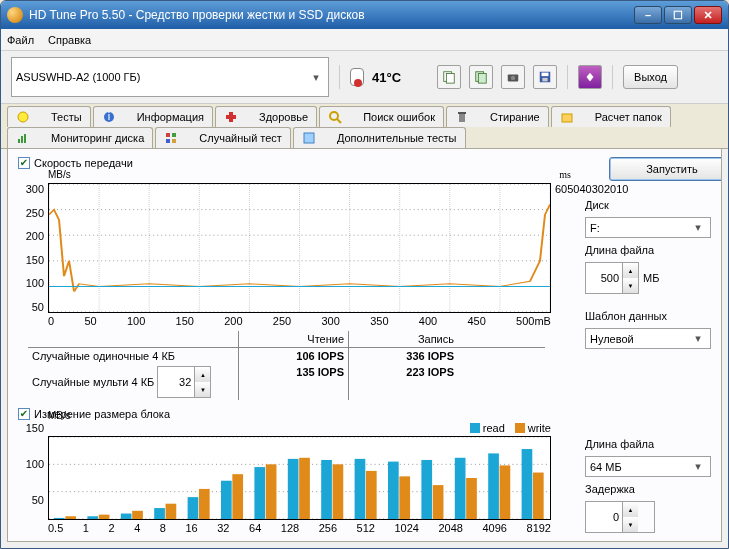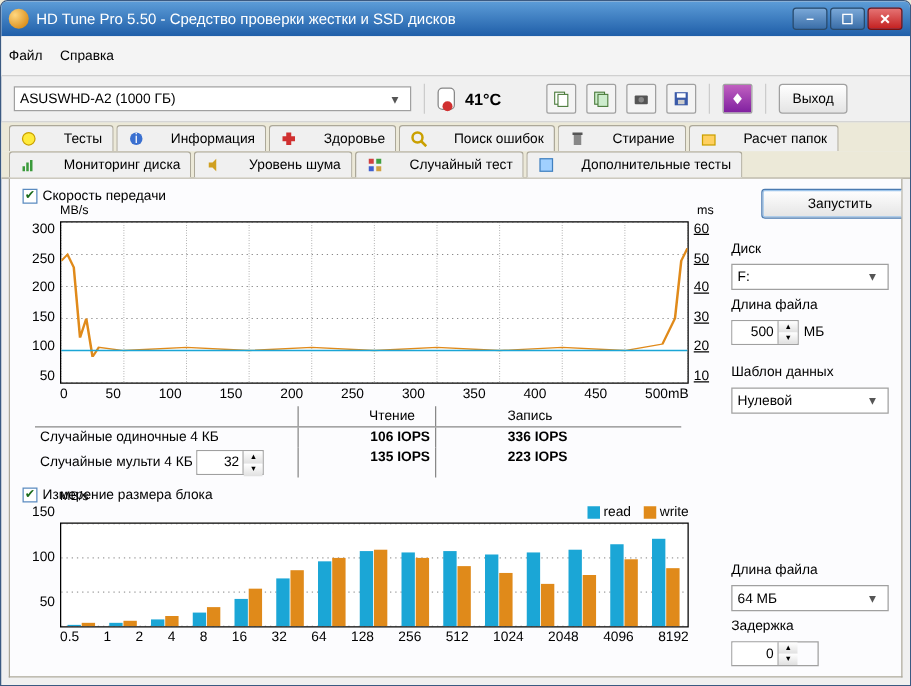--- a/index.html
+++ b/index.html
@@ -5,24 +5,24 @@
   * { box-sizing: border-box; margin: 0; padding: 0; font-family: Tahoma, sans-serif; font-size: 11px; }
   body { background: #ece9d8; }
   .window { width: 729px; height: 549px; border: 1px solid #3b5a82; border-radius: 6px 6px 0 0; overflow: hidden; background: #f0f0f0; display: flex; flex-direction: column; }
   .titlebar { height: 28px; background: linear-gradient(#5d9dd8,#1f5ea8); display: flex; align-items: center; padding: 0 6px; color: #fff; }
   .titlebar .tico { width: 16px; height: 16px; margin-right: 6px; background: radial-gradient(circle at 5px 5px,#ffd780,#d07a00); border-radius: 50%; }
   .titlebar .title { flex: 1; font-size: 12px; }
   .winbtns { display: flex; gap: 2px; }
   .winbtn { width: 28px; height: 18px; border-radius: 3px; display:flex;align-items:center;justify-content:center;color:#fff;font-weight:bold; }
   .winbtn.min,.winbtn.max{ background: linear-gradient(#7aa8d8,#3a6ea8); border:1px solid #2a4a6a;}
   .winbtn.close{ background: linear-gradient(#e57373,#c42020); border:1px solid #7a1010;}
-  .menubar { height: 32px; background: #f4f4f4; border-bottom: 1px solid #d0d0d0; display:flex; align-items:center; padding: 0 6px; }
+  .menubar { height: 22px; background: #f4f4f4; border-bottom: 1px solid #d0d0d0; display:flex; align-items:center; padding: 0 6px; }
   .menubar span { margin-right: 14px; text-decoration: underline; text-decoration-color: transparent; }
   .topbar { display:flex; align-items:center; padding: 6px 10px; gap:8px; border-bottom:1px solid #ccc; }
-  .dropdown { flex: 0 0 318px; height: 20px; border:1px solid #a0a0a0; background:#fff; display:flex;align-items:center;justify-content:space-between;padding:0 4px; }
+  .dropdown { flex: 0 0 318px; height: 40px; border:1px solid #a0a0a0; background:#fff; display:flex;align-items:center;justify-content:space-between;padding:0 4px; }
   .dropdown .arrow,.select .arrow{ width:16px;text-align:center;color:#555;}
   .therm { width:14px;height:18px;background:linear-gradient(#fff,#fff);border:1px solid #888;border-radius:4px;position:relative;}
   .therm::after{content:"";position:absolute;bottom:-2px;left:3px;width:8px;height:8px;background:#d03030;border-radius:50%;}
   .temp { font-weight:bold; font-size:13px; }
   .iconbtn { width:24px;height:24px;border:1px solid #a0a0a0;background:#f4f4f4;display:flex;align-items:center;justify-content:center;border-radius:2px;}
   .iconbtn svg{width:14px;height:14px;}
   .btn { height:24px;padding:0 10px;border:1px solid #a0a0a0;background:linear-gradient(#fff,#e4e4e4);border-radius:3px;display:flex;align-items:center;justify-content:center;}
   .btn.primary{border:1px solid #4a7ab0;box-shadow:0 0 0 1px #9cc4ea inset;}
   .divider{width:1px;height:24px;background:#ccc;margin:0 2px;}
   .tabs { display:flex; padding:2px 6px 0 6px; background:#ece9d8; border-bottom:none;}
@@ -31,33 +31,33 @@
   .tabico{width:14px;height:14px;}
   .tabrow2{ display:flex; padding:0 6px; background:#ece9d8; border-bottom:1px solid #aca899;}
   .content { flex:1; background:#fcfcfe; margin:0 6px 6px 6px; border:1px solid #aca899; border-top:none; padding:8px 10px; display:flex; gap:10px; overflow:hidden;}
   .leftcol{flex:1;display:flex;flex-direction:column;}
   .rightcol{flex:0 0 126px;display:flex;flex-direction:column;gap:6px;}
   .chk{display:flex;align-items:center;gap:4px;}
   .chkbox{width:12px;height:12px;border:1px solid #5a8ac0;background:#fff;display:flex;align-items:center;justify-content:center;color:#1a6a1a;font-size:10px;line-height:1;}
   .chartwrap{position:relative;margin-top:2px;}
   .chart1{height:130px;border:1px solid #000;background:#fff;position:relative;margin:0 24px 0 30px;}
   .yaxis{position:absolute;left:0;top:12px;height:130px;display:flex;flex-direction:column;justify-content:space-between;text-align:right;width:26px;font-size:10px;}
-  .yaxis2{position:absolute;right:0;top:12px;height:130px;display:flex;flex-direction:column;justify-content:space-between;width:20px;font-size:10px;text-decoration:underline;}
+  .yaxis2{position:absolute;right:0;top:12px;height:130px;display:flex;justify-content:space-between;width:20px;font-size:10px;}
   .xaxis{display:flex;justify-content:space-between;margin:2px 24px 0 30px;font-size:10px;}
   .axislbl{position:absolute;font-size:10px;}
   svg.plot{width:100%;height:100%;display:block;}
   .tbl{margin:4px 30px 0 10px;}
   .tbl .hdr{display:flex;border-bottom:1px solid #888;}
-  .tbl .hdr div{padding:2px 16px;}
+  .tbl .hdr div{padding:2px 4px;}
   .tbl .row{display:flex;}
   .tbl .row div{padding:2px 4px;}
   .c1{flex:0 0 210px;}
   .c2{flex:0 0 110px;text-align:right;border-left:1px solid #888;}
   .c3{flex:0 0 110px;text-align:right;border-left:1px solid #888;}
-  .spin{display:inline-flex;border:1px solid #a0a0a0;height:20px;}
+  .spin{display:inline-flex;border:1px solid #a0a0a0;height:32px;}
   .spin input{width:36px;border:none;text-align:right;padding:0 3px;font-size:11px;}
   .spin .ud{width:16px;display:flex;flex-direction:column;border-left:1px solid #a0a0a0;}
   .spin .ud div{flex:1;display:flex;align-items:center;justify-content:center;font-size:6px;background:linear-gradient(#fff,#e0e0e0);}
   .section2{margin-top:8px;}
   .legend{display:flex;gap:10px;justify-content:flex-end;margin:0 24px 2px 0;font-size:10px;}
   .legend span{display:flex;align-items:center;gap:3px;}
   .sw{width:10px;height:10px;}
   .chart2{height:84px;border:1px solid #000;background:#fff;position:relative;margin:0 24px 0 30px;}
   .yaxis3{position:absolute;left:0;top:0;height:84px;display:flex;flex-direction:column;justify-content:space-between;text-align:right;width:26px;font-size:10px;}
   .xaxis2{display:flex;justify-content:space-between;margin:2px 24px 0 30px;font-size:10px;}
@@ -176,26 +176,20 @@
     <div class="tab">
         <svg class="tabico" viewBox="0 0 14 14">
           <rect x="2" y="8" width="2" height="4" fill="#3a9a3a"></rect>
           <rect x="5" y="5" width="2" height="7" fill="#3a9a3a"></rect>
           <rect x="8" y="3" width="2" height="9" fill="#3a9a3a"></rect>
         </svg>
         <span>Мониторинг диска</span>
       </div>
     <div class="tab">
         <svg class="tabico" viewBox="0 0 14 14">
-          <path d="M3 5 L6 5 L9 2 L9 12 L6 9 L3 9 Z" fill="#d0a020"></path>
-        </svg>
-        <span>Уровень шума</span>
-      </div>
-    <div class="tab">
-        <svg class="tabico" viewBox="0 0 14 14">
           <rect x="2" y="2" width="4" height="4" fill="#d04040"></rect>
           <rect x="8" y="2" width="4" height="4" fill="#40a040"></rect>
           <rect x="2" y="8" width="4" height="4" fill="#4060d0"></rect>
           <rect x="8" y="8" width="4" height="4" fill="#d0a040"></rect>
         </svg>
         <span>Случайный тест</span>
       </div>
     <div class="tab">
         <svg class="tabico" viewBox="0 0 14 14">
           <rect x="2" y="2" width="10" height="10" fill="#a0d0ff" stroke="#4080c0"></rect>
@@ -205,21 +199,21 @@
   </div>
 
   <div class="content">
     <div class="leftcol">
       <div class="chk">
         <div class="chkbox">✔</div>
         <span>Скорость передачи</span>
       </div>
       <div class="chartwrap">
         <div class="axislbl" style="left:30px;top:-2px;">MB/s</div>
-        <div class="axislbl" style="right:4px;top:-2px;">ms</div>
+        <div class="axislbl" style="right:4px;top:-2px;font-family:Liberation Serif, serif;">ms</div>
         <div class="yaxis" id="yaxis-left">
             <div>300</div>
             <div>250</div>
             <div>200</div>
             <div>150</div>
             <div>100</div>
             <div>50</div>
           </div>
         <div class="yaxis2" id="yaxis-right">
             <div>60</div>

